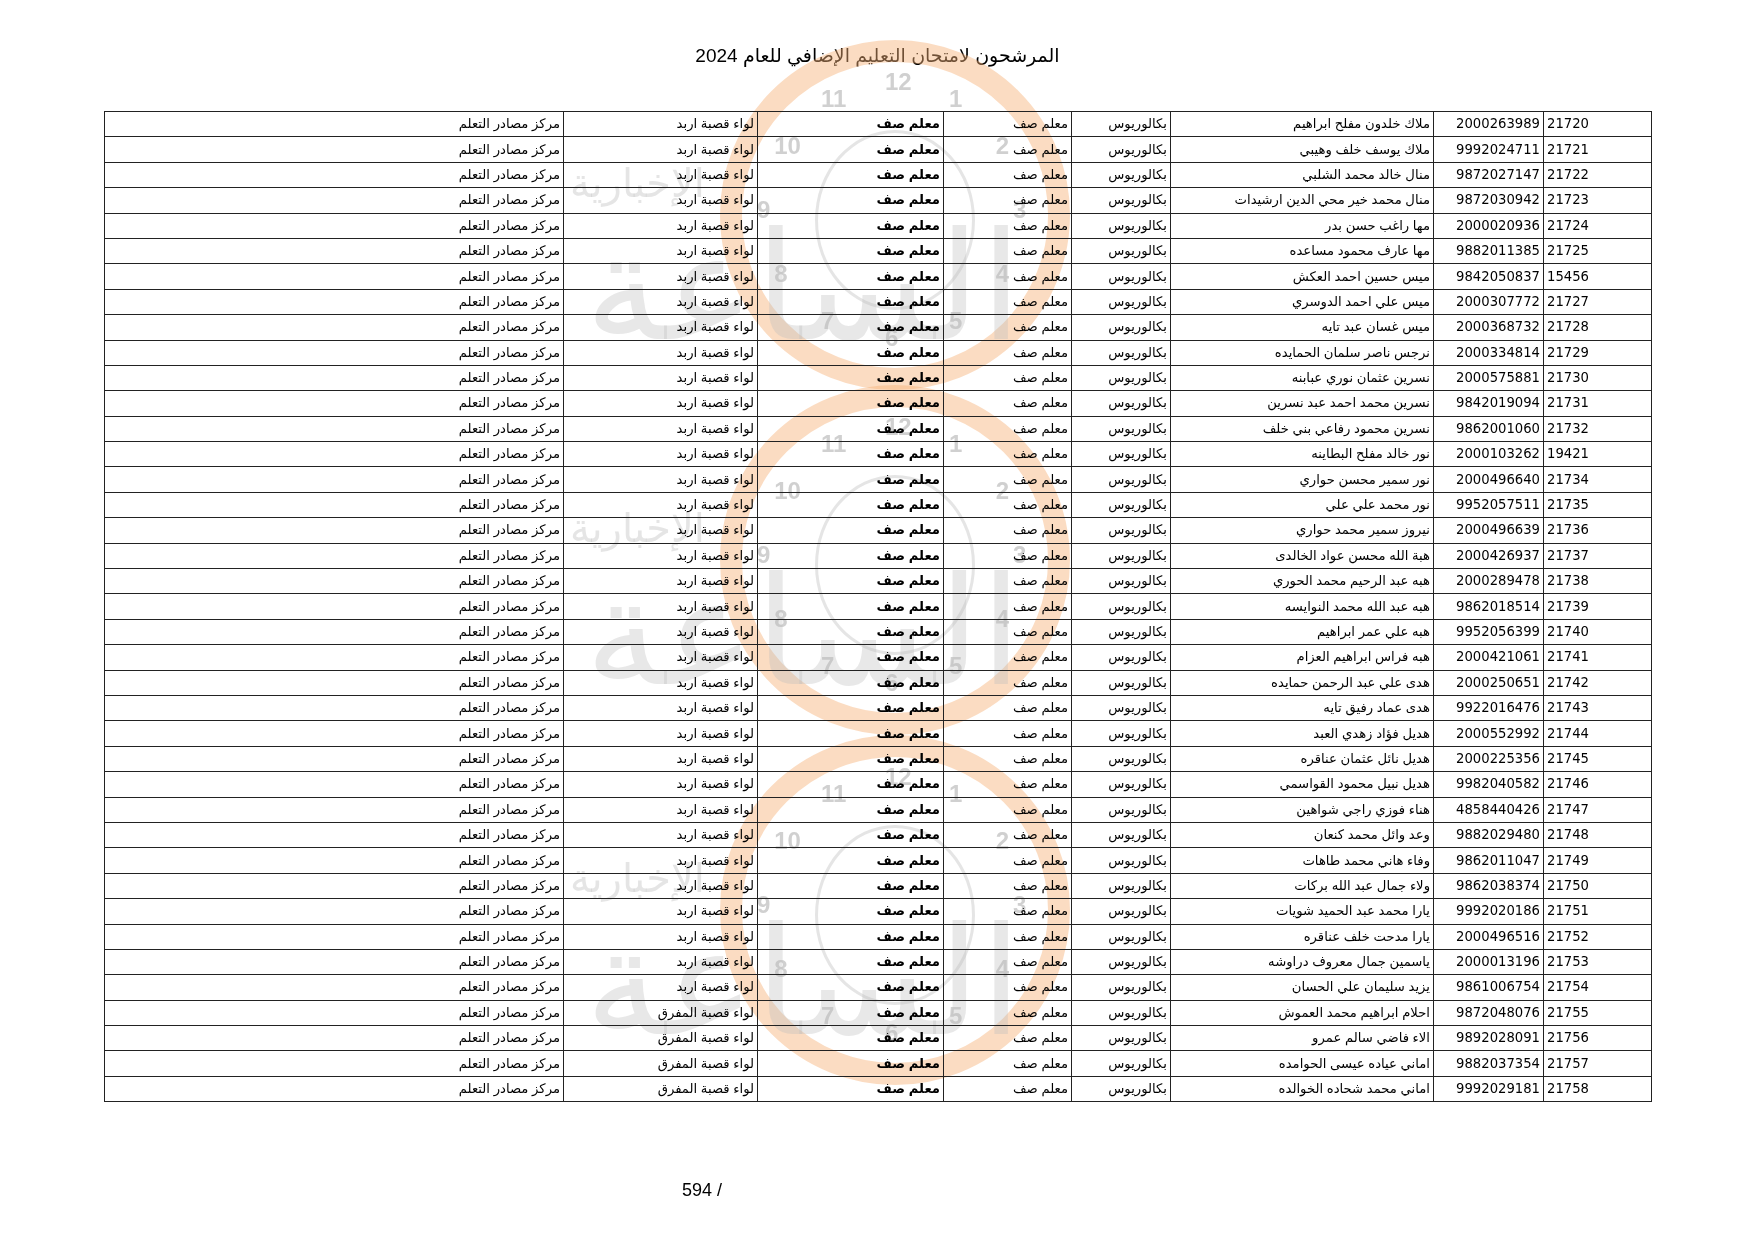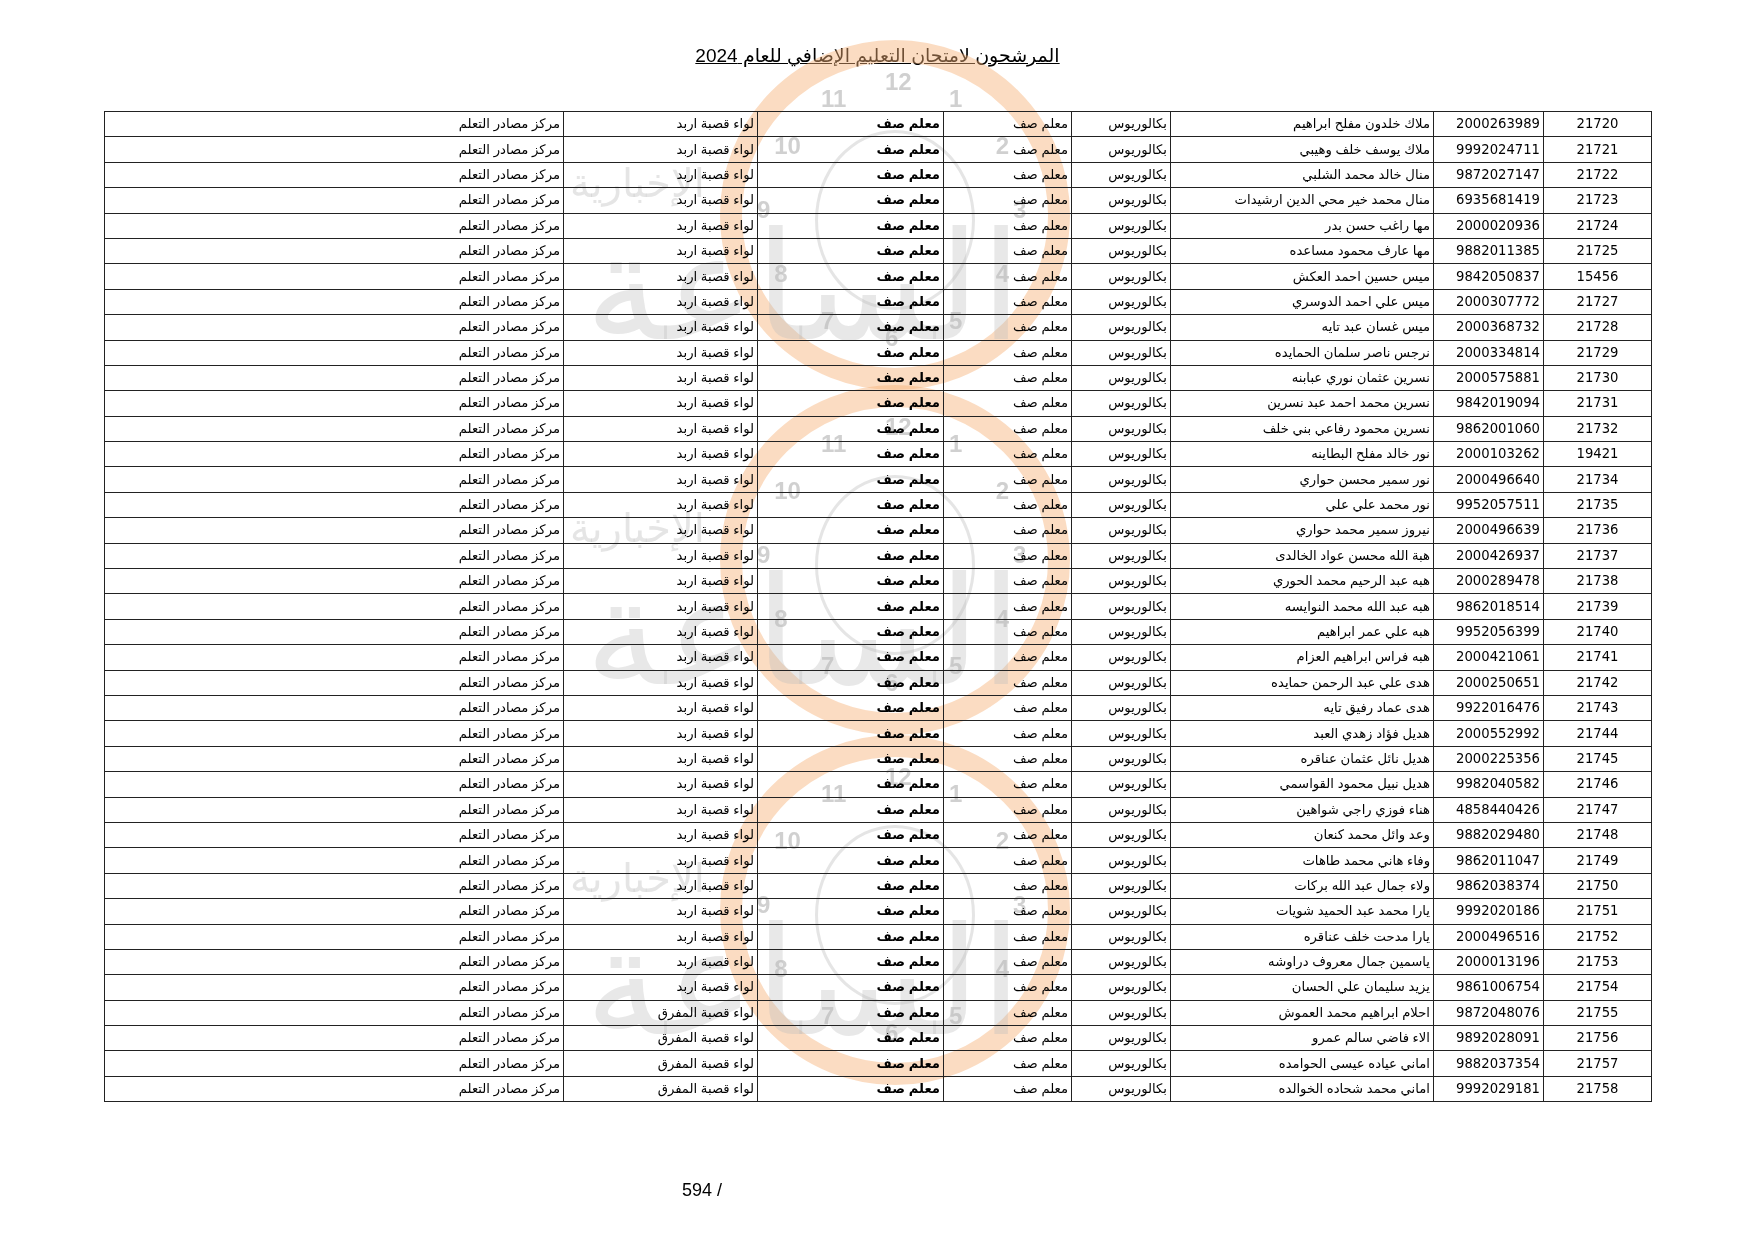--- a/index.html
+++ b/index.html
@@ -1,29 +1,29 @@
 <!DOCTYPE html>
 <html><head>
 <meta charset="utf-8">
 <style>
   html,body{margin:0;padding:0;background:#ffffff;}
   body{width:1755px;height:1240px;position:relative;overflow:hidden;font-family:"Liberation Sans","DejaVu Sans",sans-serif;color:#000;}
   .title{position:absolute;top:44px;left:0;width:1755px;text-align:center;font-size:19px;direction:rtl;}
-  .title span{display:inline-block;transform:translateX(0);text-decoration:underline;}
+  .title span{display:inline-block;transform:translateX(0);}
   .wm{position:absolute;pointer-events:none;}
   .wm-ring{border-radius:50%;border:22px solid rgba(247,178,120,0.45);box-sizing:border-box;}
   .wm-inner{border-radius:50%;border:3px solid rgba(180,180,180,0.35);box-sizing:border-box;}
   .wm-num{position:absolute;color:rgba(150,150,150,0.45);font-size:24px;font-weight:bold;}
   .wm-word{position:absolute;color:rgba(200,200,200,0.45);font-weight:normal;direction:rtl;white-space:nowrap;}
   table.grid{position:absolute;left:104px;top:111px;width:1547px;border-collapse:collapse;table-layout:fixed;direction:ltr;}
   table.grid td{border:1.4px solid #222;height:24.4px;padding:0 3px;font-size:13.2px;white-space:nowrap;overflow:hidden;line-height:24px;background:transparent;}
   td.ar{direction:rtl;text-align:right;}
   td.bold{font-weight:bold;}
   td.num{font-family:"DejaVu Sans","Liberation Sans",sans-serif;font-size:13.5px;text-align:right;}
-  td.serial{text-align:center;}
+  td.serial{text-align:left;}
   .pager{position:absolute;top:1180px;left:0;width:1404px;text-align:center;font-size:18px;}
 </style>
 </head>
 <body>
 
 <div class="title"><span>المرشحون لامتحان التعليم الإضافي للعام 2024</span></div>
 
 <div id="watermarks">
     <div class="wm wm-ring" style="left: 720px; top: 40px; width: 350px; height: 350px; border-color: rgba(247, 178, 120, 0.45);"></div>
     <div class="wm wm-inner" style="left: 815px; top: 130px; width: 160px; height: 180px;"></div>
@@ -117,21 +117,21 @@
         <td class="num">9872027147</td>
         <td class="num serial">21722</td>
       </tr>
       <tr>
         <td class="ar">مركز مصادر التعلم</td>
         <td class="ar">لواء قصبة اربد</td>
         <td class="ar bold">معلم صف</td>
         <td class="ar">معلم صف</td>
         <td class="ar">بكالوريوس</td>
         <td class="ar">منال محمد خير محي الدين ارشيدات</td>
-        <td class="num">6935681419</td>
+        <td class="num">9872030942</td>
         <td class="num serial">21723</td>
       </tr>
       <tr>
         <td class="ar">مركز مصادر التعلم</td>
         <td class="ar">لواء قصبة اربد</td>
         <td class="ar bold">معلم صف</td>
         <td class="ar">معلم صف</td>
         <td class="ar">بكالوريوس</td>
         <td class="ar">مها راغب حسن بدر</td>
         <td class="num">2000020936</td>

